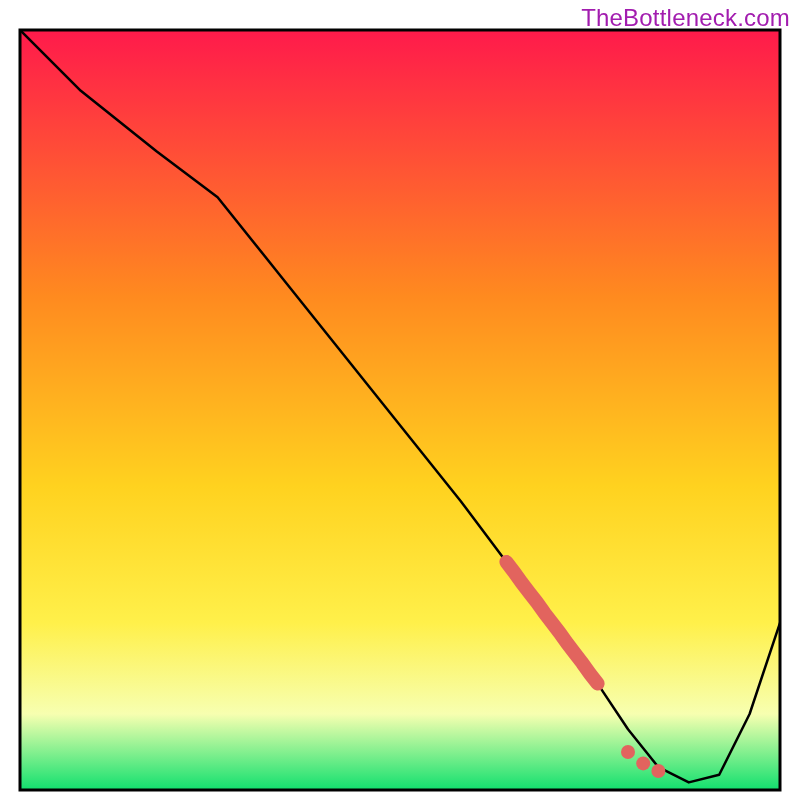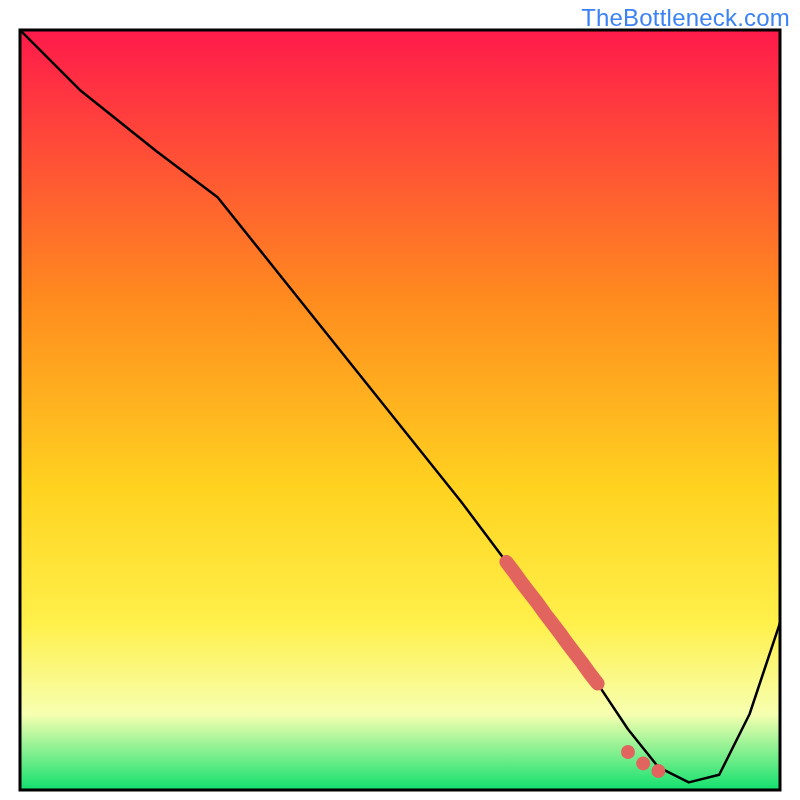--- a/index.html
+++ b/index.html
@@ -13,21 +13,21 @@
   }
   .chart-wrap {
     position: relative;
     width: 800px;
     height: 800px;
   }
   .watermark {
     position: absolute;
     top: 4px;
     right: 10px;
-    color: #3b82f6;
+    color: #a21caf;
     font-size: 24px;
     font-weight: 500;
     letter-spacing: 0.2px;
     z-index: 10;
     user-select: none;
   }
   svg.plot {
     position: absolute;
     left: 0;
     top: 0;

